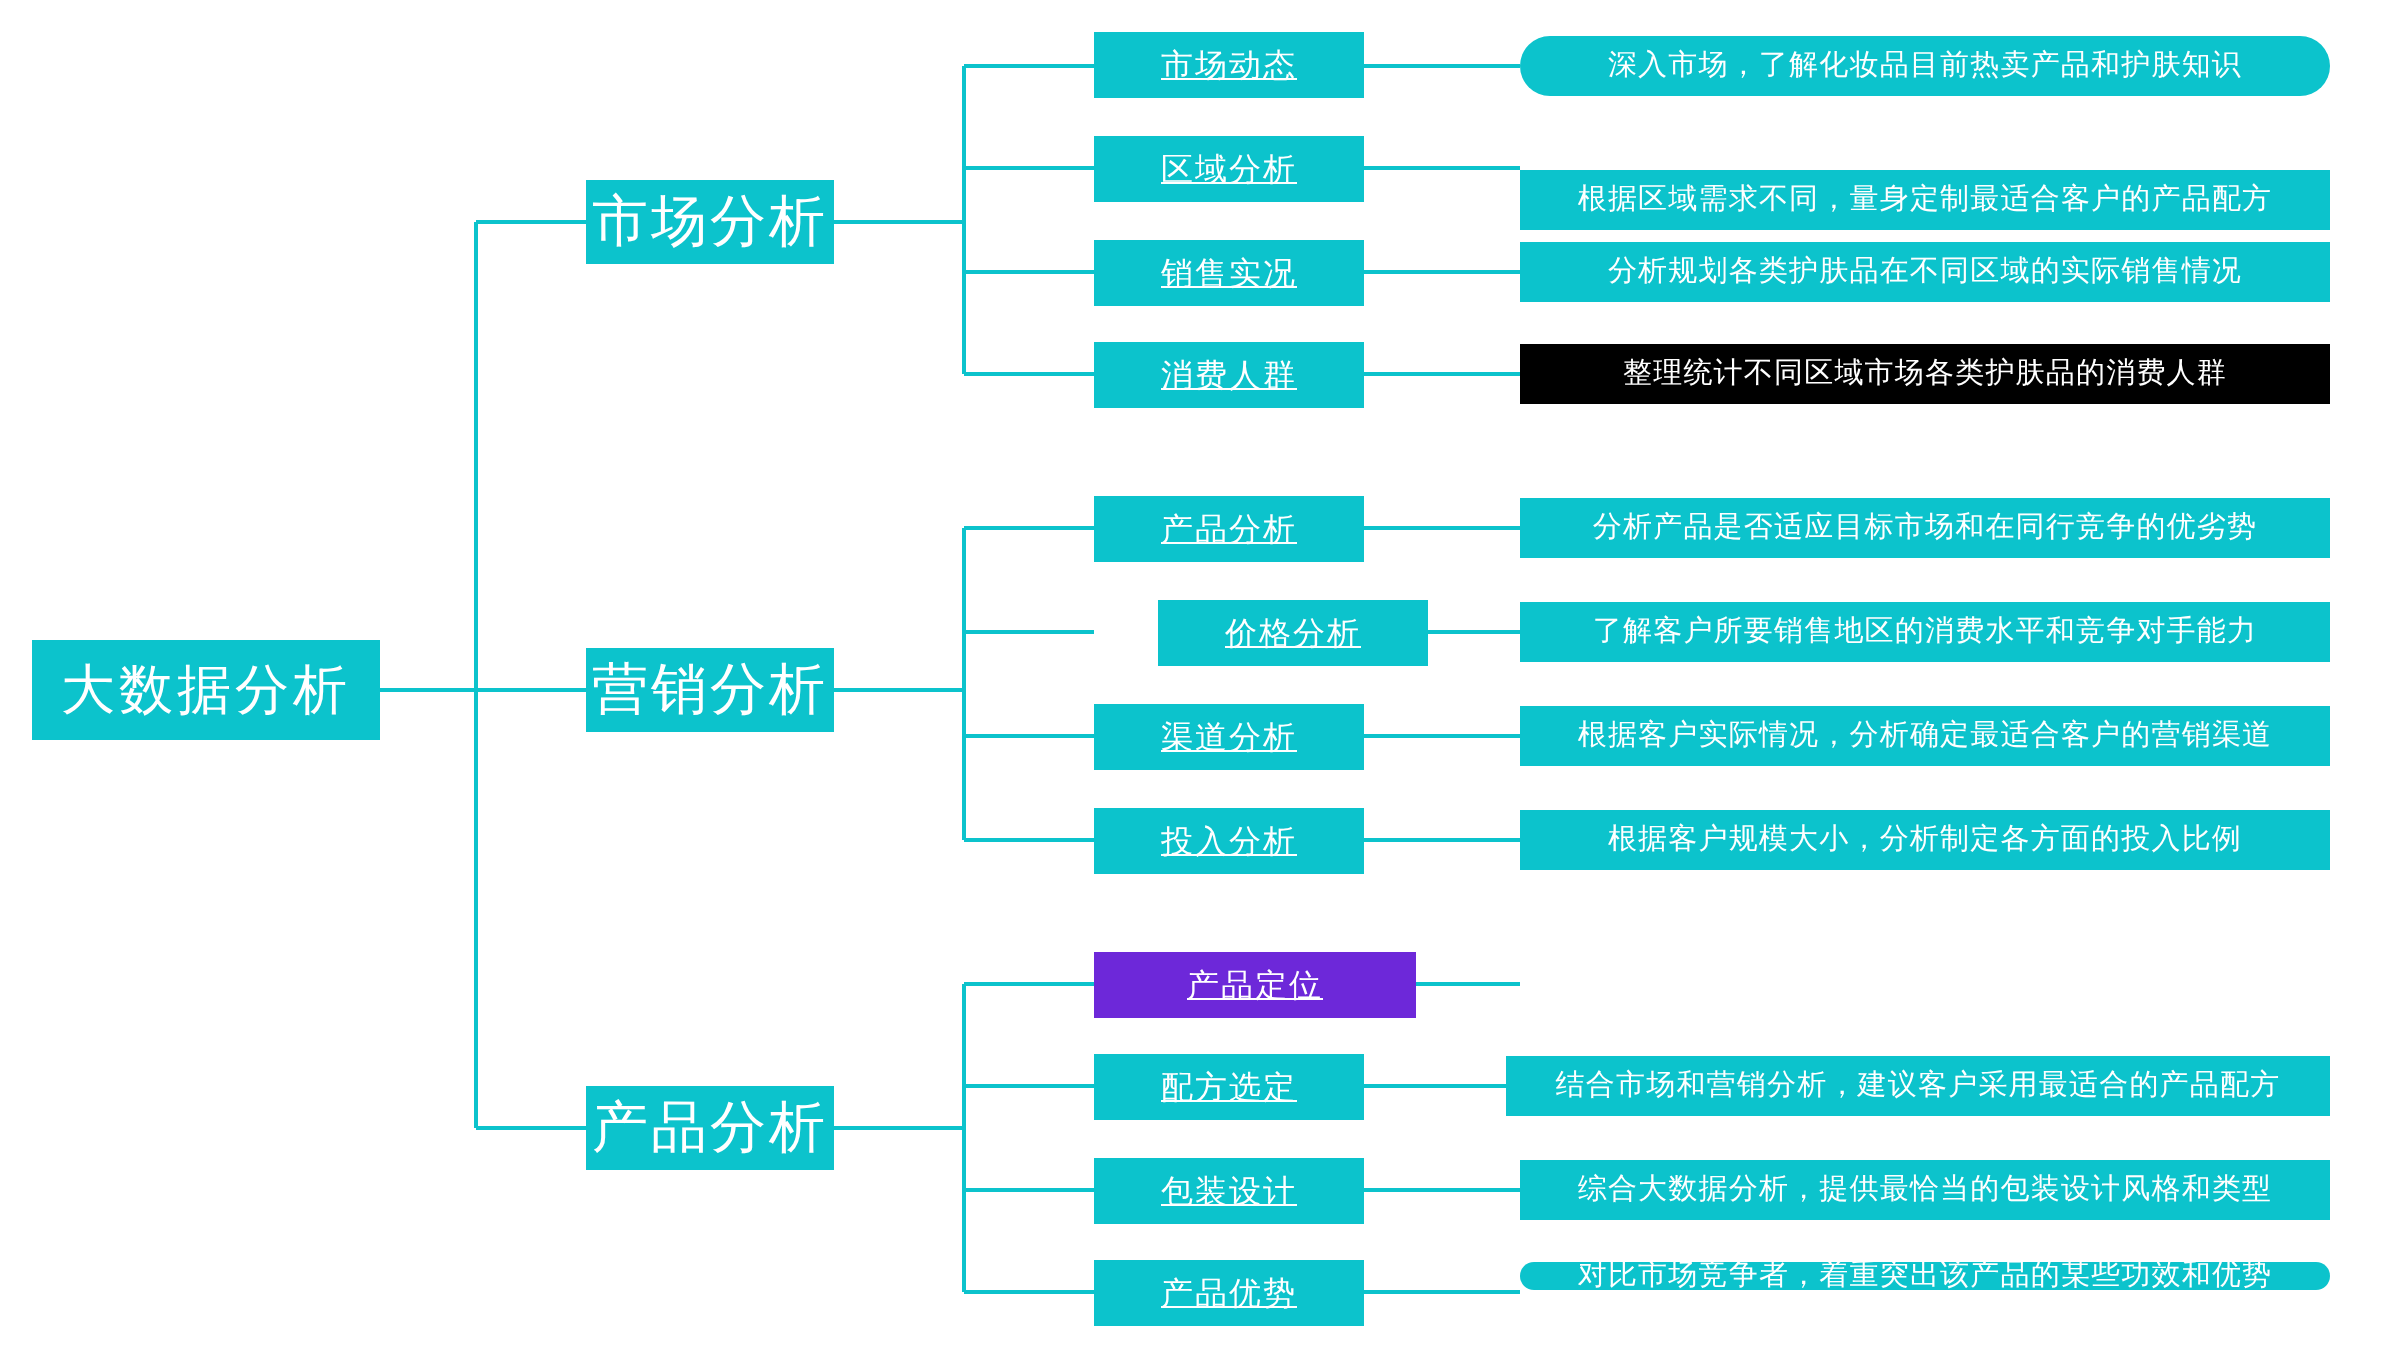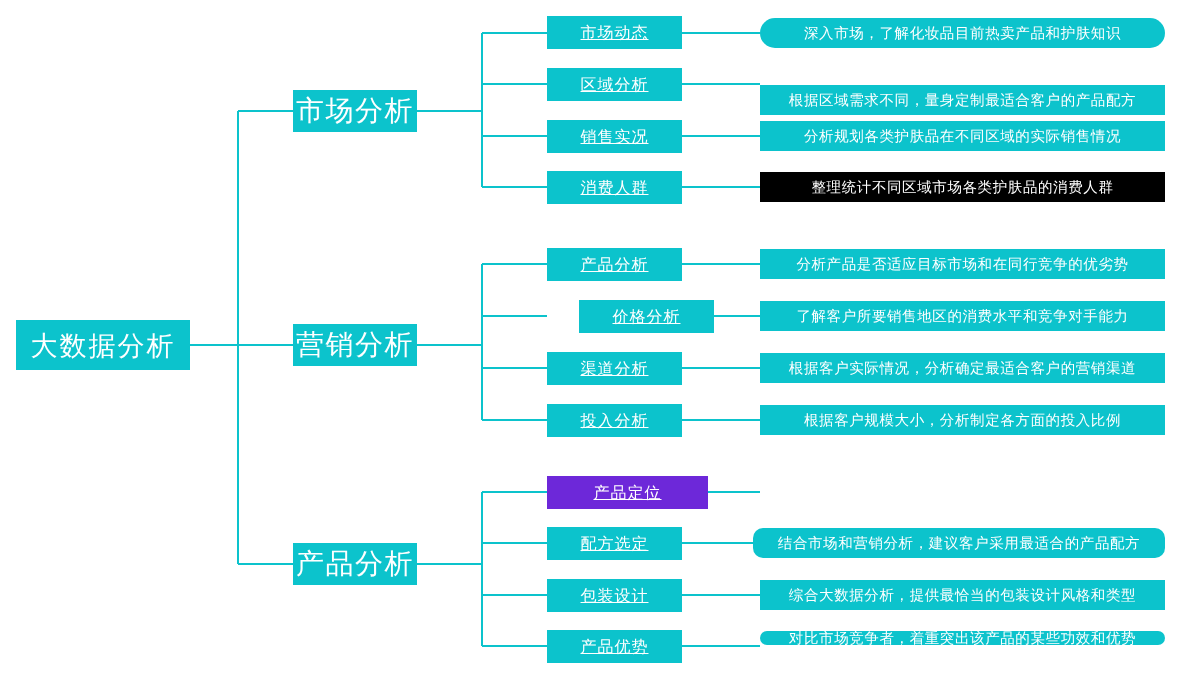--- a/index.html
+++ b/index.html
@@ -185,21 +185,21 @@
     <span>产品分析</span>
   </div>
 
   <div class="node topic" style="left: 547px; top: 476px; width: 161px; height: 33px; background: #6d28d9;">
     <span>产品定位</span>
   </div>
 
   <div class="node topic" style="left: 547px; top: 527px; width: 135px; height: 33px; background: rgb(12, 195, 204);">
     <span>配方选定</span>
   </div>
-  <div class="node leaf" style="left: 753px; top: 528px; width: 412px; height: 30px; background: rgb(12, 195, 204); border-radius: 10px;">
+  <div class="node leaf" style="left: 753px; top: 528px; width: 412px; height: 30px; background: rgb(12, 195, 204);">
     <span>结合市场和营销分析，建议客户采用最适合的产品配方</span>
   </div>
 
   <div class="node topic" style="left: 547px; top: 579px; width: 135px; height: 33px; background: rgb(12, 195, 204);">
     <span>包装设计</span>
   </div>
   <div class="node leaf" style="left: 760px; top: 580px; width: 405px; height: 30px; background: rgb(12, 195, 204);">
     <span>综合大数据分析，提供最恰当的包装设计风格和类型</span>
   </div>
 

